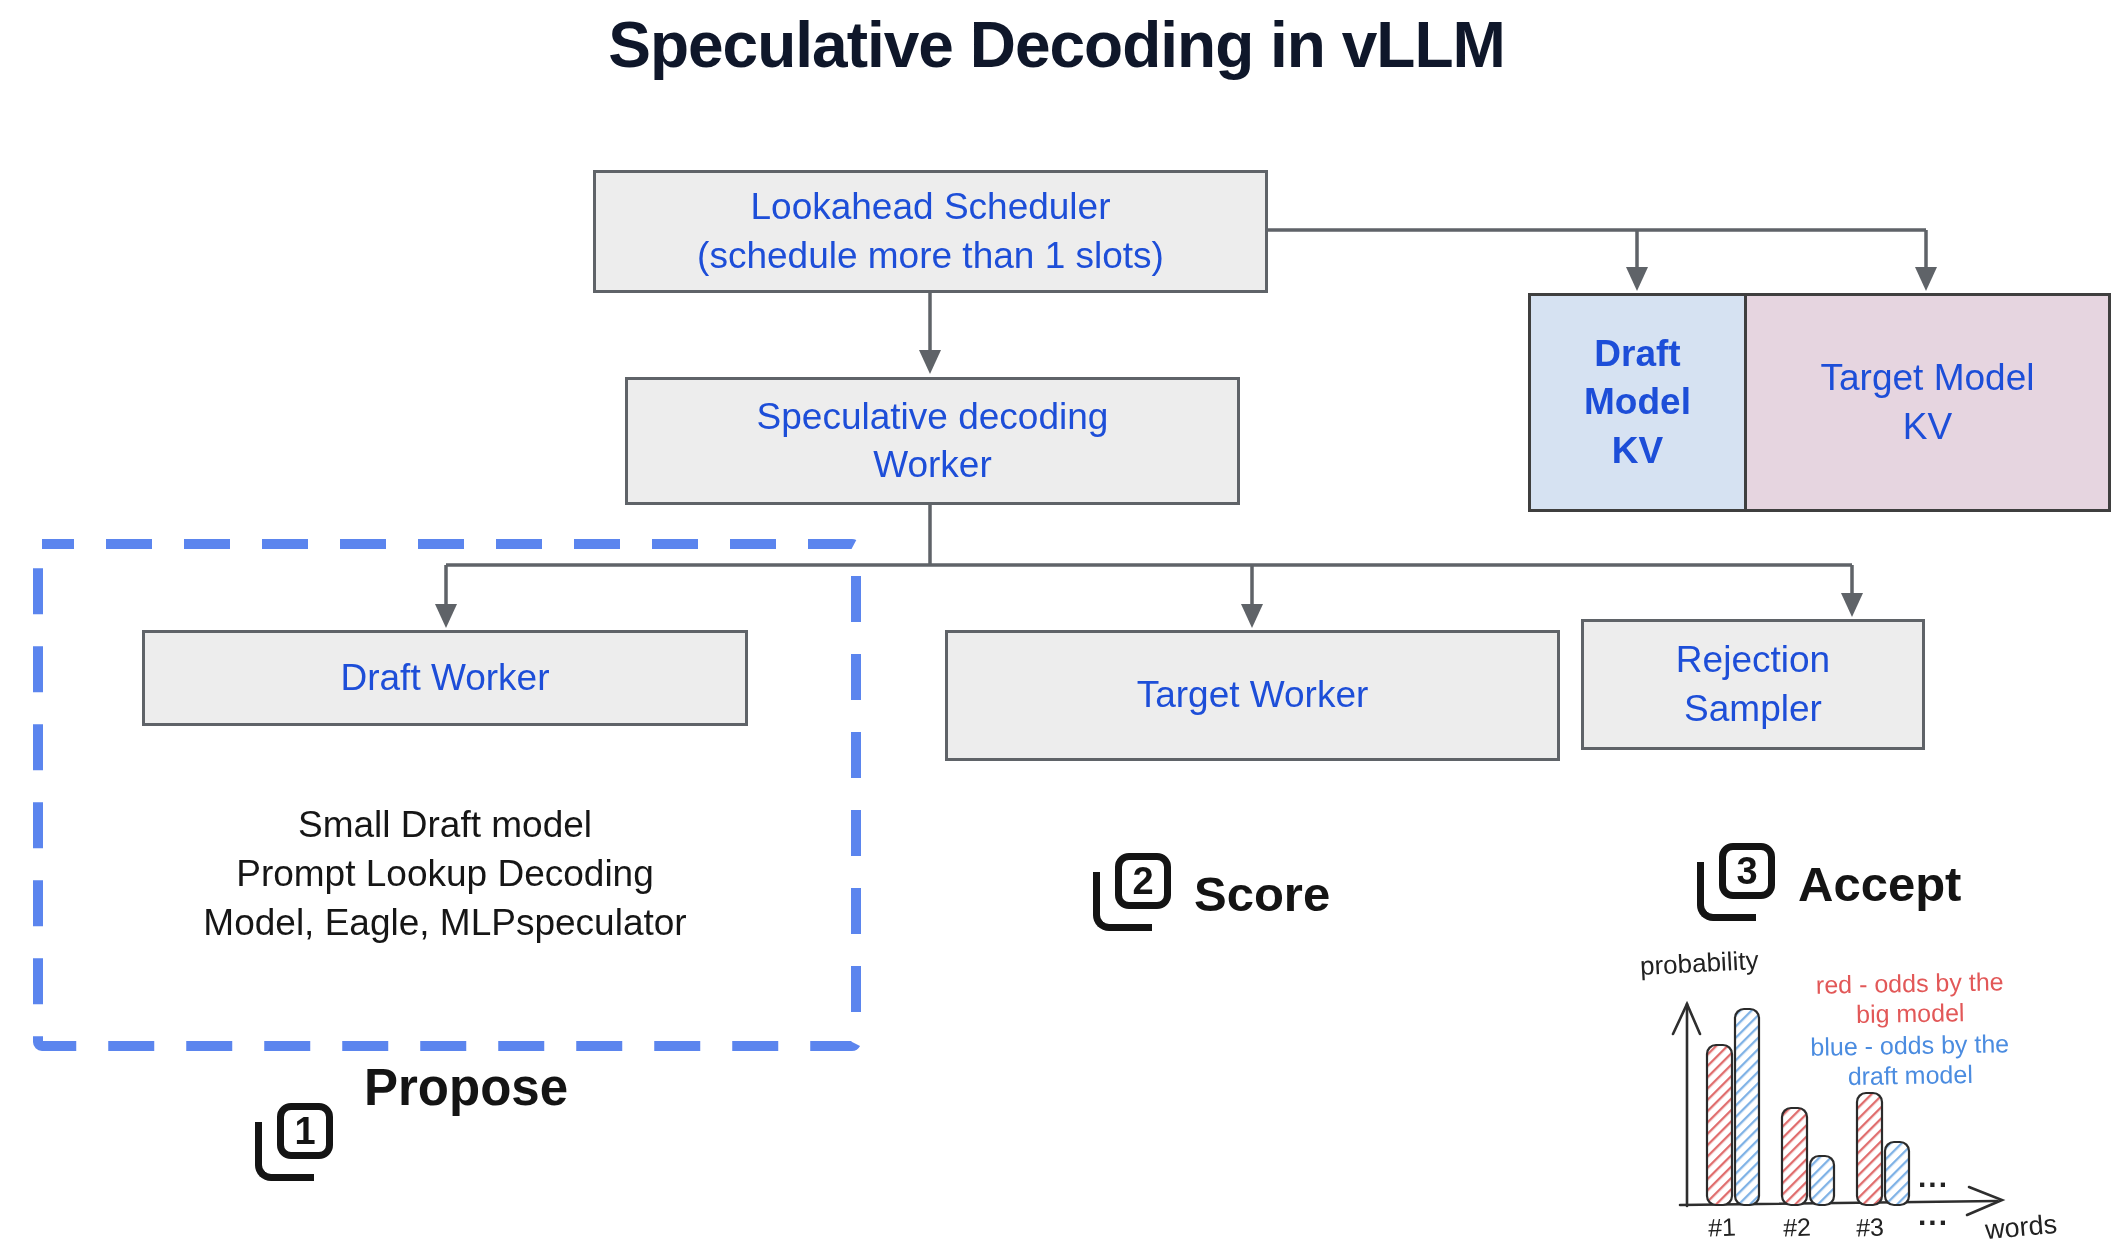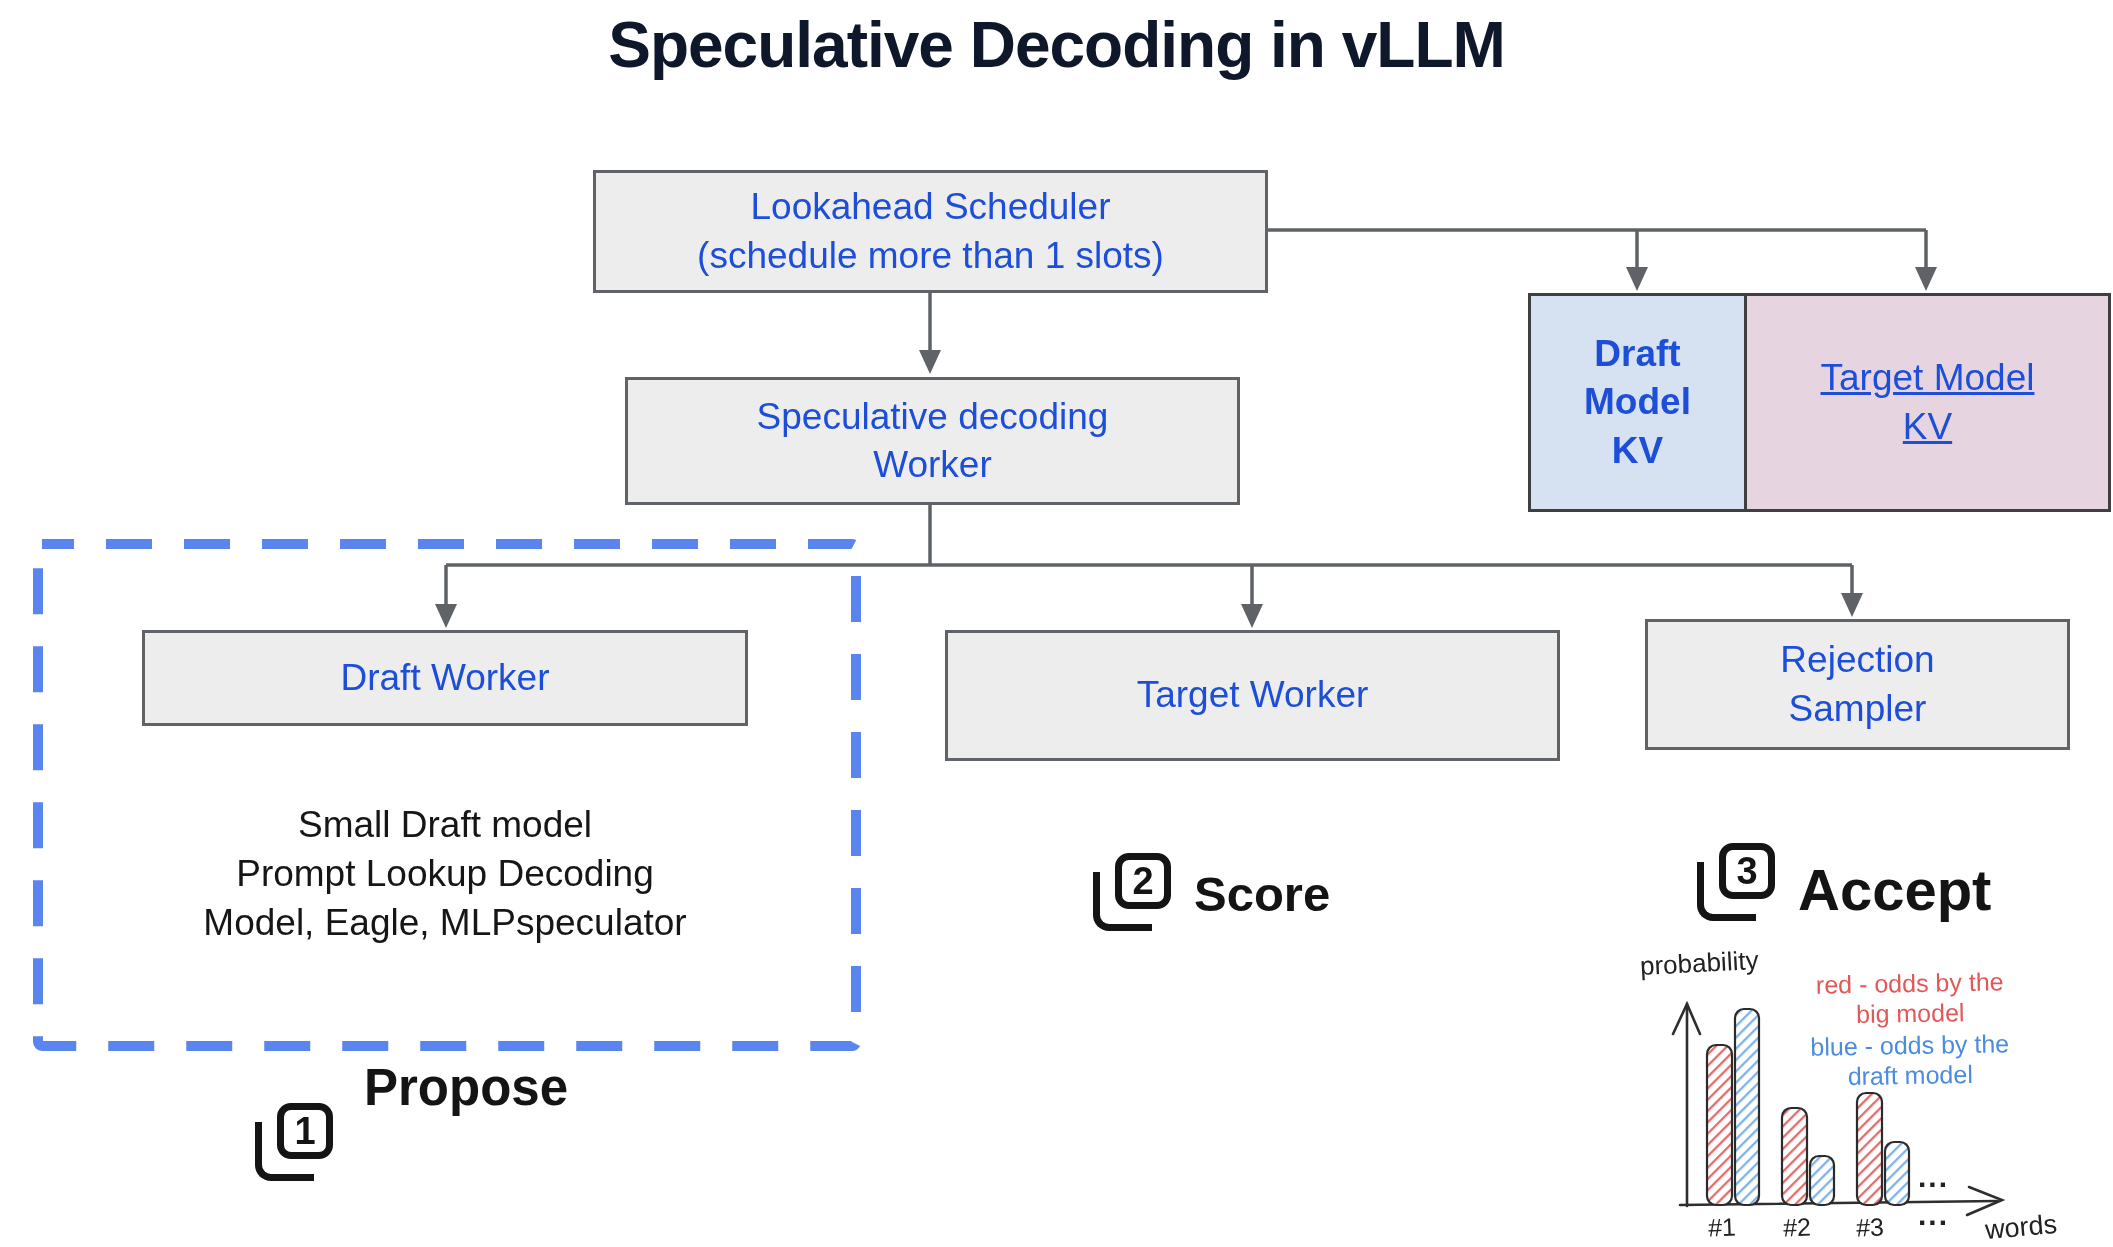--- a/index.html
+++ b/index.html
@@ -12,24 +12,24 @@
     font-size:64px;font-weight:700;letter-spacing:-1px;color:#0f172a;}
 
   .node{position:absolute;box-sizing:border-box;background:var(--box_fill,#eee);
     border:3px solid var(--box_border,#5f6368);display:flex;flex-direction:column;
     align-items:center;justify-content:center;text-align:center;
     font-size:37px;line-height:1.3;color:#1d4ed8;}
   .node.kv{border-color:var(--kv_border,#3f3f3f);}
   .n-scheduler{left:593px;top:170px;width:675px;height:123px;}
   .n-specworker{left:625px;top:377px;width:615px;height:128px;}
   .n-draftkv{left:1528px;top:293px;width:219px;height:219px;background:var(--draft_kv_fill,#d6e2f2);font-weight:bold;}
-  .n-targetkv{left:1744px;top:293px;width:367px;height:219px;background:var(--target_kv_fill,#e6d5e0);text-decoration:underline;}
+  .n-targetkv{left:1744px;top:293px;width:367px;height:219px;background:var(--target_kv_fill,#e6d5e0);}
   .n-draftworker{left:142px;top:630px;width:606px;height:96px;}
   .n-targetworker{left:945px;top:630px;width:615px;height:131px;}
-  .n-rejection{left:1645px;top:619px;width:425px;height:131px;justify-content:center;}
+  .n-rejection{left:1581px;top:619px;width:344px;height:131px;justify-content:center;}
 
   .methods{position:absolute;left:50px;top:800px;width:790px;text-align:center;
     font-size:37px;line-height:49px;color:#161616;}
 
   .step-icon{position:absolute;width:78px;height:78px;}
   .step-icon .front{position:absolute;right:0;top:0;width:42px;height:42px;
     border:7px solid #141414;border-radius:14px;display:flex;align-items:center;
     justify-content:center;font-size:38px;font-weight:700;color:#141414;}
   .step-icon .back{position:absolute;left:0;bottom:0;width:52px;height:52px;
     border-left:7px solid #141414;border-bottom:7px solid #141414;
@@ -156,21 +156,21 @@
       </span>
   </div>
   <div class="step-label" style="left:1194px;top:866px;font-size:49px;">Score</div>
 
   <div class="step-icon" style="left:1697px;top:843px;">
     <span class="back"></span>
     <span class="front">
         <span>3</span>
       </span>
   </div>
-  <div class="step-label" style="left:1798px;top:856px;font-size:58px;">Accept</div>
+  <div class="step-label" style="left:1798px;top:856px;font-size:49px;">Accept</div>
 
   <div class="chart-text" style="left:1640px;top:948px;font-size:26px;transform:rotate(-3deg);">probability</div>
   <div class="chart-text" style="left:1985px;top:1212px;font-size:27px;transform:rotate(-5deg);">words</div>
 
   <div class="chart-text cat" style="left:1692px;top:1213px;">#1</div>
   <div class="chart-text cat" style="left:1767px;top:1213px;">#2</div>
   <div class="chart-text cat" style="left:1840px;top:1213px;">#3</div>
 
   <div class="ellipsis" style="left:1918px;top:1160px;">...</div>
   <div class="ellipsis" style="left:1918px;top:1198px;">...</div>

